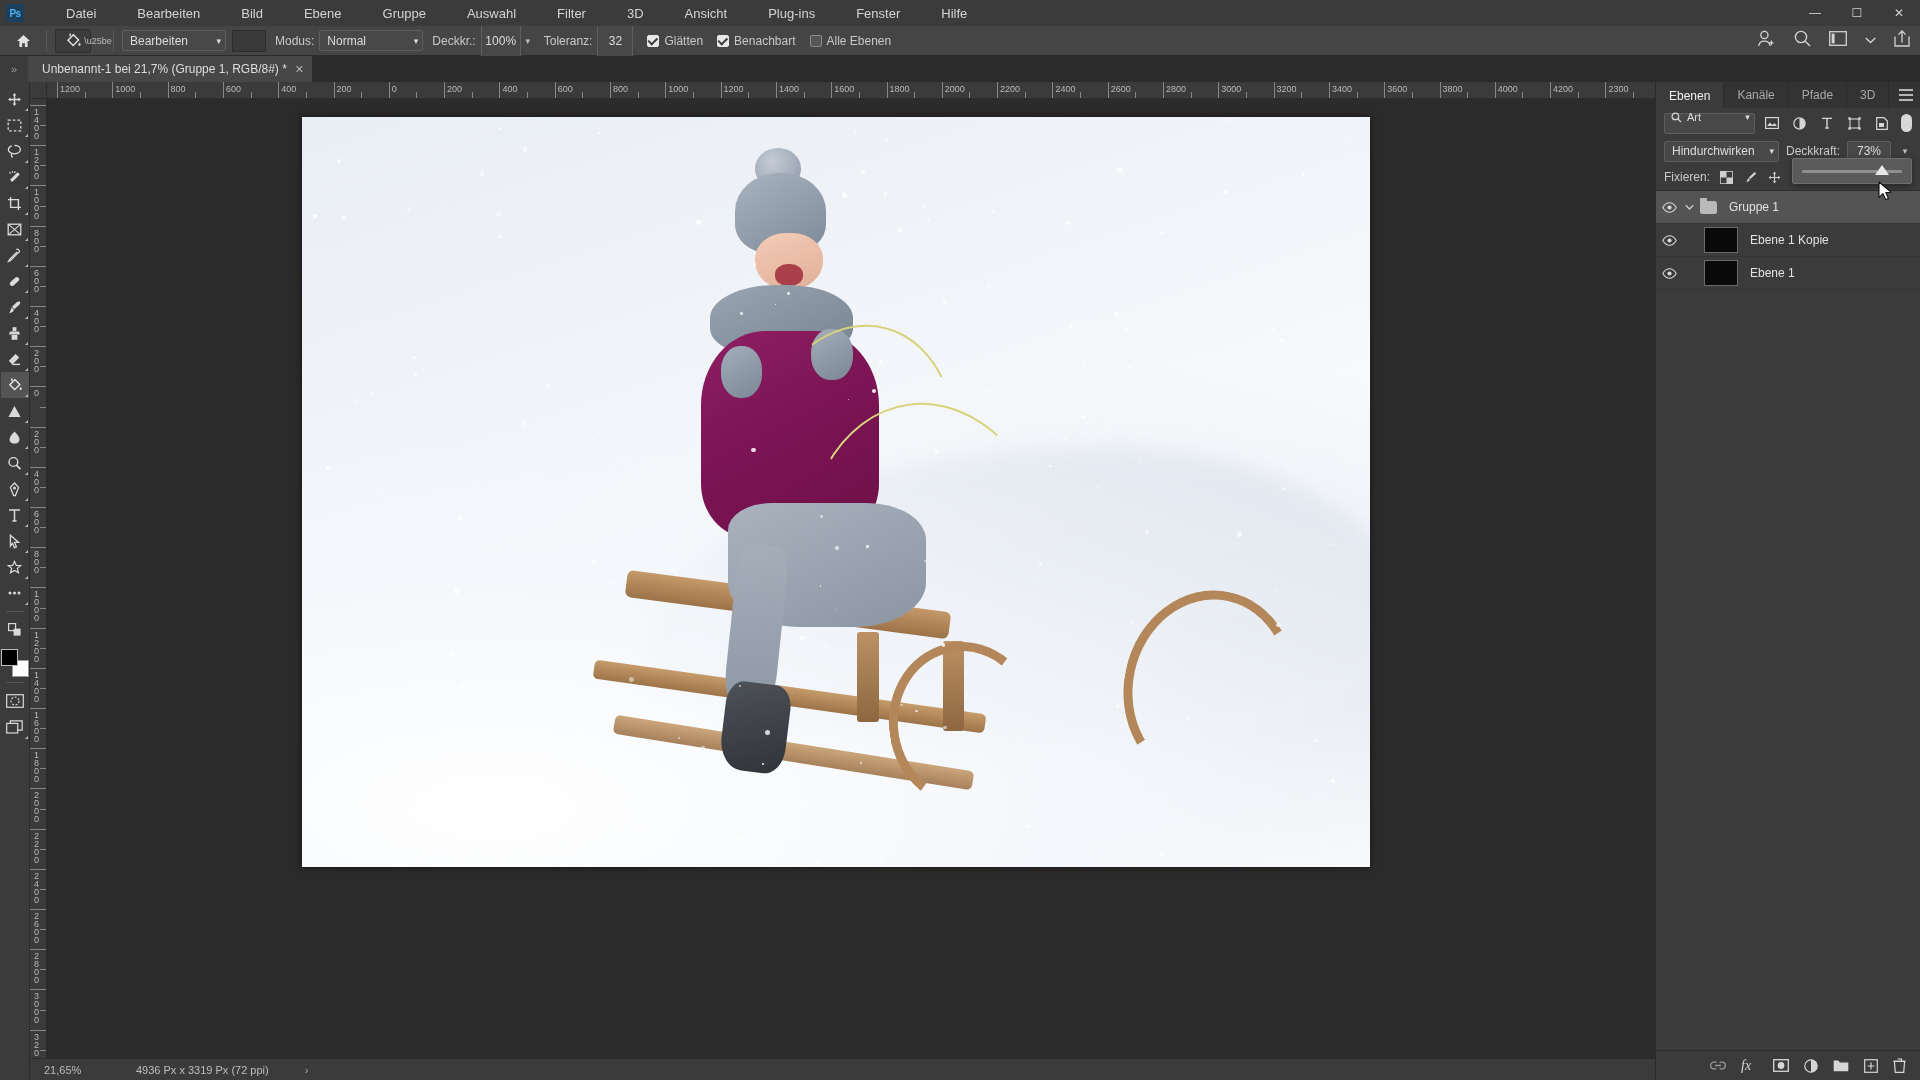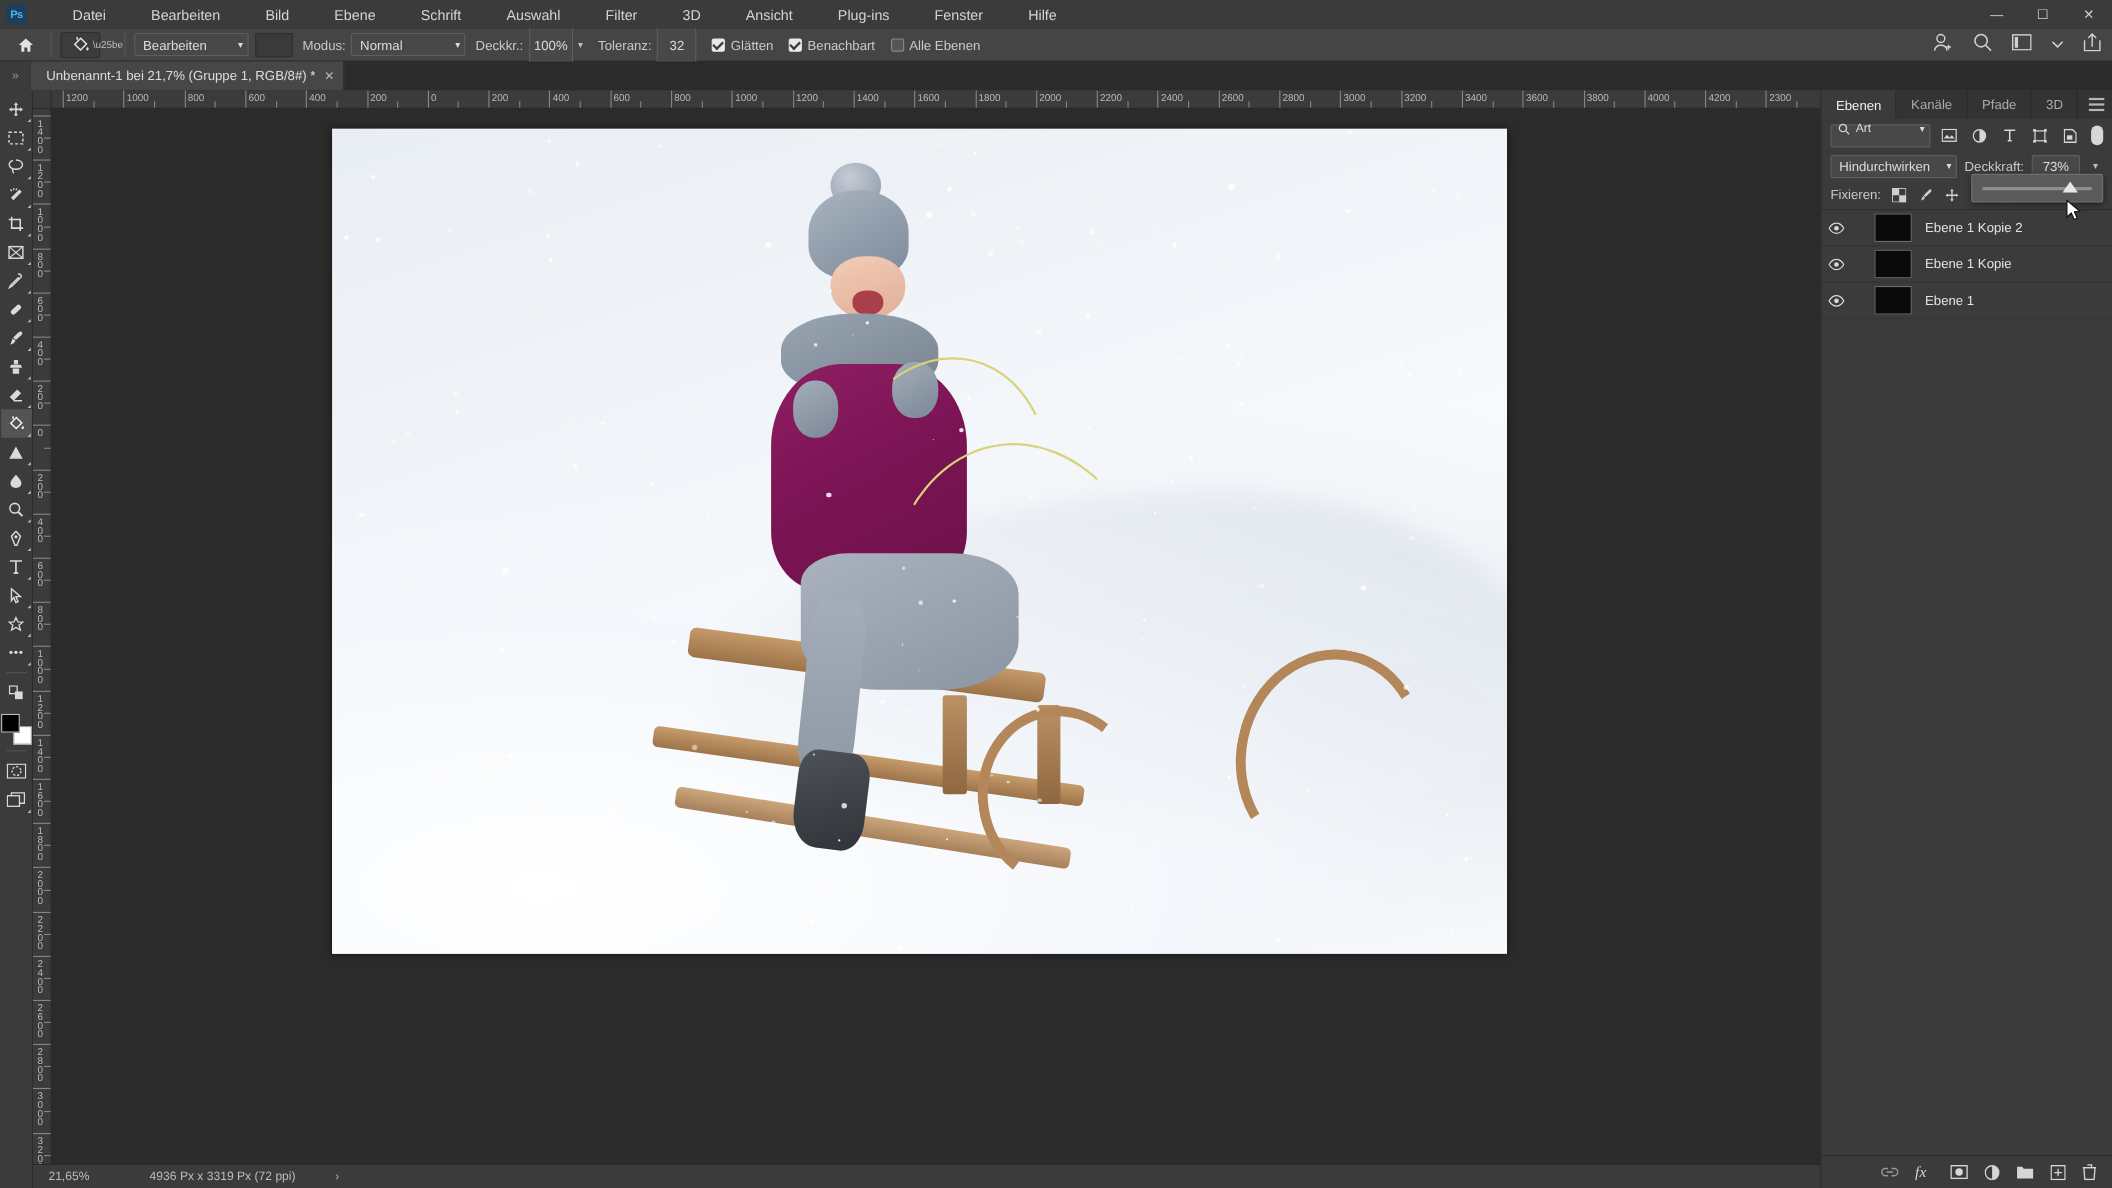--- a/index.html
+++ b/index.html
@@ -217,21 +217,21 @@
 <body>
 
 <div class="app">
 
   <div class="menubar">
     <div class="ps-logo">Ps</div>
     <div class="menu-item">Datei</div>
     <div class="menu-item">Bearbeiten</div>
     <div class="menu-item">Bild</div>
     <div class="menu-item">Ebene</div>
-    <div class="menu-item">Schrift</div>
+    <div class="menu-item">Gruppe</div>
     <div class="menu-item">Auswahl</div>
     <div class="menu-item">Filter</div>
     <div class="menu-item">3D</div>
     <div class="menu-item">Ansicht</div>
     <div class="menu-item">Plug-ins</div>
     <div class="menu-item">Fenster</div>
     <div class="menu-item">Hilfe</div>
     <div class="win-ctrls">
       <div class="win-btn">—</div>
       <div class="win-btn">☐</div>
@@ -943,30 +943,34 @@
           </div>
       </div>
 
       <div class="opac-pop">
         <div class="opac-track">
           <div class="opac-thumb" id="opac-thumb" style="left: 73%;"></div>
         </div>
       </div>
 
       <div class="layerlist" id="layerlist">
-          <div class="lrow">
+          <div class="lrow active">
             <div class="eye">
               <svg width="15" height="11" viewBox="0 0 15 11">
                 <path d="M.8 5.5 C3 1.8 5.1 .8 7.5 .8 c2.4 0 4.5 1 6.7 4.7 -2.2 3.7 -4.3 4.7 -6.7 4.7 -2.4 0 -4.5 -1 -6.7 -4.7 Z" fill="none" stroke="#d8d8d8" stroke-width="1.1"></path>
                 <circle cx="7.5" cy="5.5" r="2.1" fill="#d8d8d8"></circle>
               </svg>
             </div>
-            <div class="indent"></div>
-            <div class="lthumb"></div>
-            <div class="lname">Ebene 1 Kopie 2</div>
+            <div class="grp-caret">
+              <svg width="9" height="7" viewBox="0 0 9 7">
+                <path d="M.8 1.2 L4.5 5 L8.2 1.2" fill="none" stroke="#cfcfcf" stroke-width="1.3"></path>
+              </svg>
+            </div>
+            <div class="folder-ic" style="margin-left: 4px;"></div>
+            <div class="lname">Gruppe 1</div>
           </div>
           <div class="lrow">
             <div class="eye">
               <svg width="15" height="11" viewBox="0 0 15 11">
                 <path d="M.8 5.5 C3 1.8 5.1 .8 7.5 .8 c2.4 0 4.5 1 6.7 4.7 -2.2 3.7 -4.3 4.7 -6.7 4.7 -2.4 0 -4.5 -1 -6.7 -4.7 Z" fill="none" stroke="#d8d8d8" stroke-width="1.1"></path>
                 <circle cx="7.5" cy="5.5" r="2.1" fill="#d8d8d8"></circle>
               </svg>
             </div>
             <div class="indent"></div>
             <div class="lthumb"></div>

